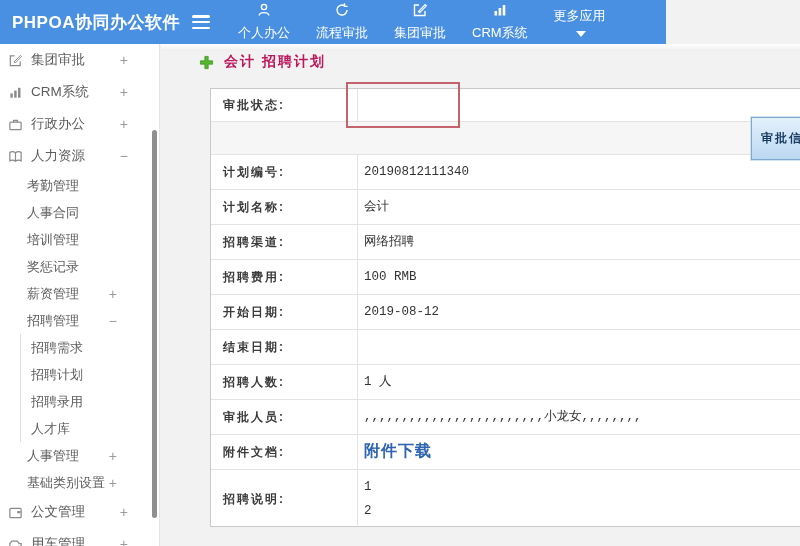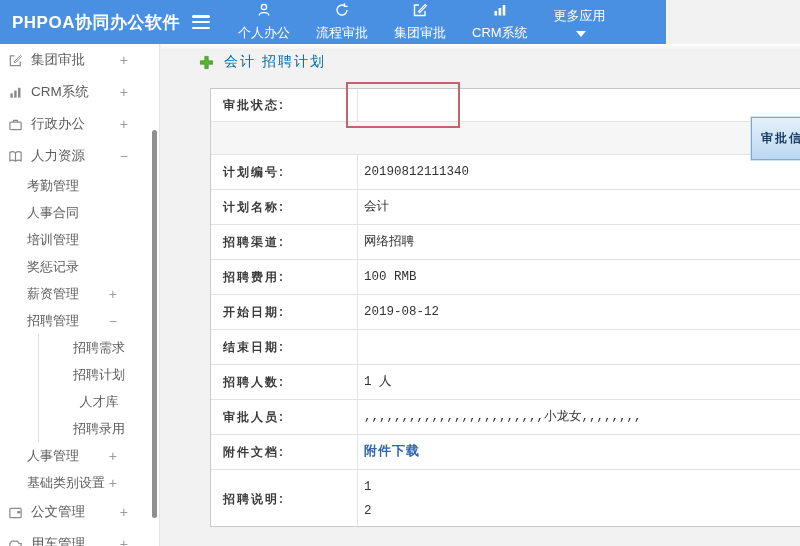--- a/index.html
+++ b/index.html
@@ -19,48 +19,48 @@
   .titem svg { display:block; }
   .caret { width:0; height:0; border-left:5px solid transparent; border-right:5px solid transparent;
            border-top:6px solid #fff; margin-left:2px; }
 
   
   .sidebar { position:absolute; top:44px; left:0; width:160px; bottom:0; background:#fff;
              border-right:1px solid #e4e4e4; overflow:hidden; }
   .s-item { display:flex; align-items:center; font-size:13px; color:#5c5c5c; cursor:pointer; }
   .lv0 { height:32px; padding-left:8px; gap:8px; font-size:13.5px; }
   .lv1 { height:27px; padding-left:27px; }
-  .lv2 { height:27px; margin-left:38px; border-left:1px solid #ddd; padding-left:0;justify-content:center; }
+  .lv2 { height:27px; margin-left:20px; border-left:1px solid #ddd; padding-left:10px; }
   .expand { margin-left:auto; color:#9a9a9a; font-size:14px; }
   .lv0 .expand { margin-right:31px; }
   .lv1 .expand { margin-right:42px; }
   .s-item svg { flex:0 0 auto; }
   .scroll-thumb { position:absolute; right:2px; top:86px; width:5px; height:388px;
                   background:#8f8f8f; border-radius:3px; }
 
   
   .main { position:absolute; top:44px; left:161px; right:0; bottom:0; background:#f2f2f2; }
   .main::before { content:""; position:absolute; top:0; left:0; right:0; height:7px;
                   background:linear-gradient(#ffffff,#ededed); }
   .page-head { position:absolute; top:9px; left:38px; display:flex; align-items:center; gap:10px; }
-  .page-title { font-size:14px; font-weight:normal; color:#0369a1; letter-spacing:2px; }
+  .page-title { font-size:14px; font-weight:bold; color:#be185d; letter-spacing:2px; }
 
   .card { position:absolute; left:49px; top:44px; width:657px; height:439px;
           background:#fff; border:1px solid #c9c9c9; }
   .row { display:flex; border-bottom:1px solid #e3e3e3; }
   .row-approval { height:33px; }
   .row-button  { height:33px; background:#f6f6f6; align-items:center; justify-content:flex-end; }
   .frow { height:35px; }
   .frow.tall { height:58px; border-bottom:none; }
   .cell-label { width:147px; border-right:1px solid #e3e3e3; display:flex; align-items:center;
                 padding-left:12px; font-size:12px; font-weight:600; color:#3a3a3a; letter-spacing:2px; }
   .cell-value { flex:1; display:flex; align-items:center; padding-left:6px;
                 font-family:"Liberation Mono", monospace; font-size:12.5px; color:#333;
                 white-space:pre-line; line-height:24px; }
-  .cell-value a { color:#2e64b1; font-weight:bold; text-decoration:none; font-size:13px; letter-spacing:1px; }
+  .cell-value a { color:#2e64b1; font-weight:bold; text-decoration:none; font-size:16px; letter-spacing:1px; }
 
   .radio-group { flex:1; display:flex; align-items:center; gap:24px; padding-left:10px; }
   .radio { display:flex; align-items:center; gap:8px; cursor:pointer; }
   .radio .circle { width:12px; height:12px; border-radius:50%; border:1px solid #9a9a9a;
                    background:radial-gradient(#fdfdfd,#dcdcdc); position:relative; }
   .radio.selected .circle::after { content:""; position:absolute; left:3px; top:3px;
                    width:4px; height:4px; border-radius:50%; background:#3c3c3c; box-shadow:0 0 1px #000; }
   .radio .rlabel { font-size:12px; font-weight:600; color:#333; letter-spacing:1px; }
 
   .btn-approve { margin-right:39px; padding:12px 9px; font-size:12px; font-weight:bold; color:#15395f;
@@ -188,24 +188,24 @@
     <span class="expand">−</span>
   </div>
 
   <div class="s-item lv2">
     <span>招聘需求</span>
   </div>
   <div class="s-item lv2">
     <span>招聘计划</span>
   </div>
   <div class="s-item lv2">
+    <span>招聘录用</span>
+  </div>
+  <div class="s-item lv2">
     <span>人才库</span>
-  </div>
-  <div class="s-item lv2">
-    <span>招聘录用</span>
   </div>
 
   <div class="s-item lv1">
     <span>人事管理</span>
     <span class="expand">+</span>
   </div>
   <div class="s-item lv1">
     <span>基础类别设置</span>
     <span class="expand">+</span>
   </div>

